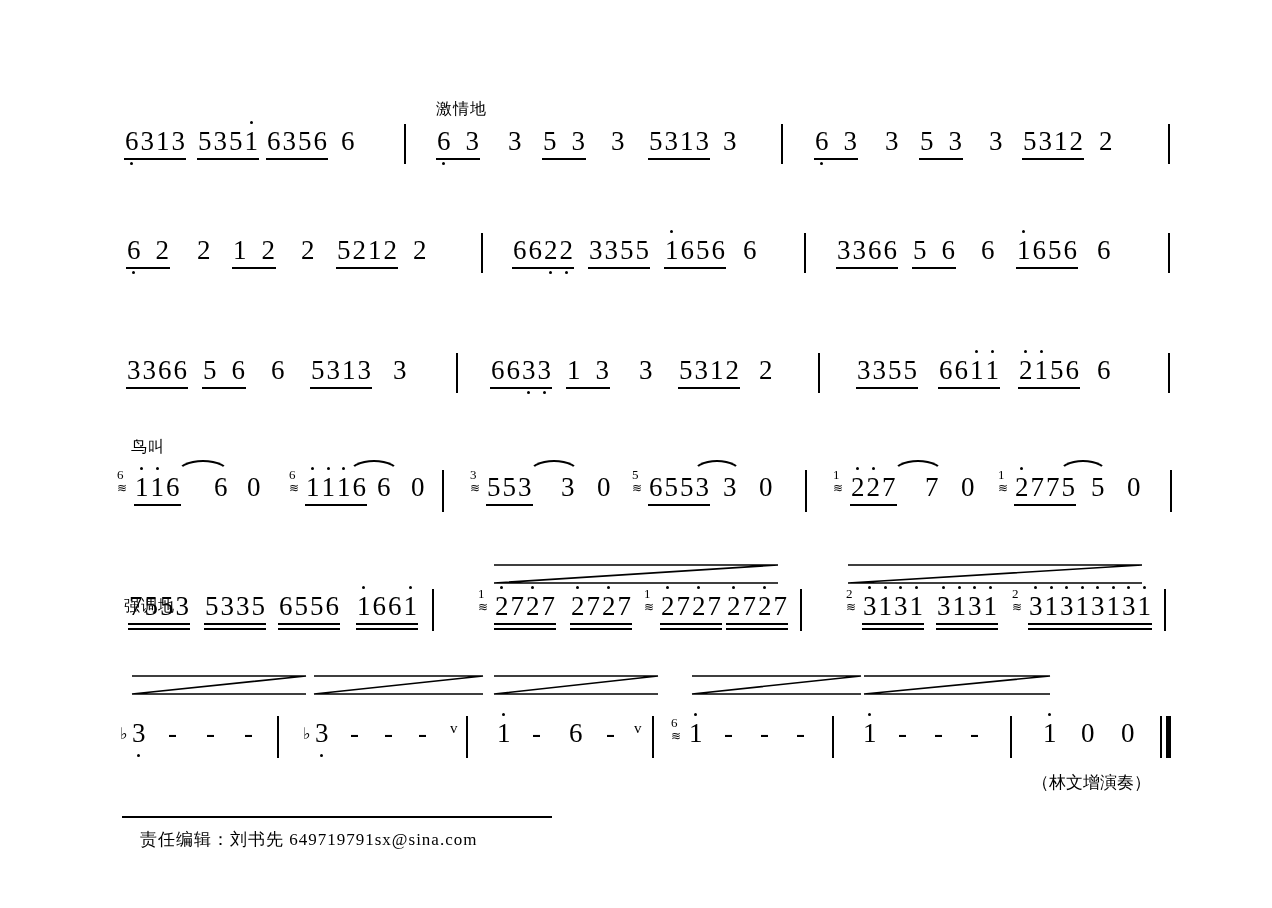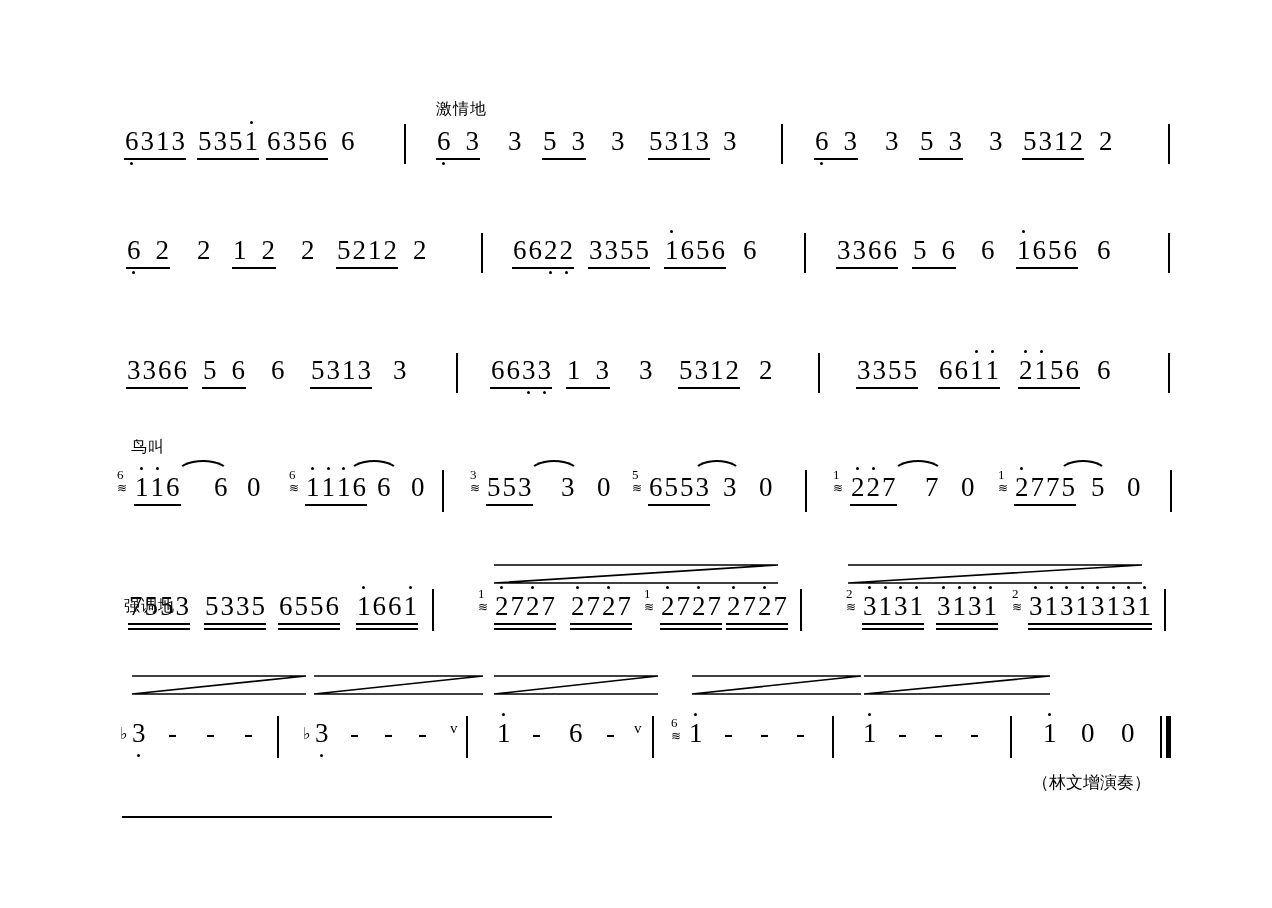--- a/index.html
+++ b/index.html
@@ -694,14 +694,15 @@
       <span class="note">0</span>
     </div>
 
     <div class="endbar" style="left:1160px; top:-4px; height:42px; width:2px;"></div>
     <div class="endbar" style="left:1166px; top:-4px; height:42px; width:5px;"></div>
   </div>
 
   <div class="performer" style="left:1032px; top:771px;">（林文增演奏）</div>
 
   <div class="footer-rule" style="left:122px; top:816px; width:430px;"></div>
+  <div class="footer-text" style="left:140px; top:828px;">责任编辑：刘书先  649719791sx@sina.com</div>
 
 </div>
 
 </body></html>

